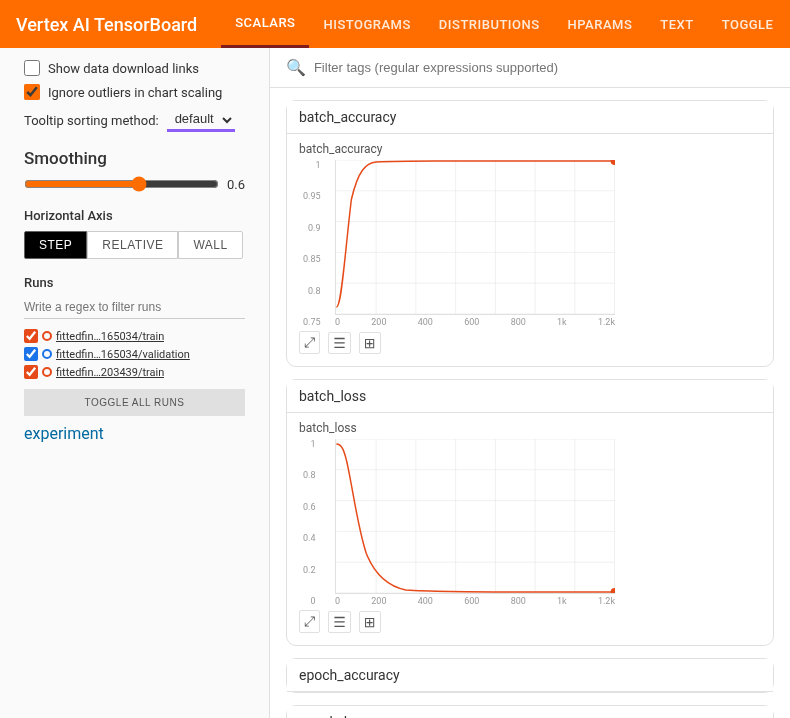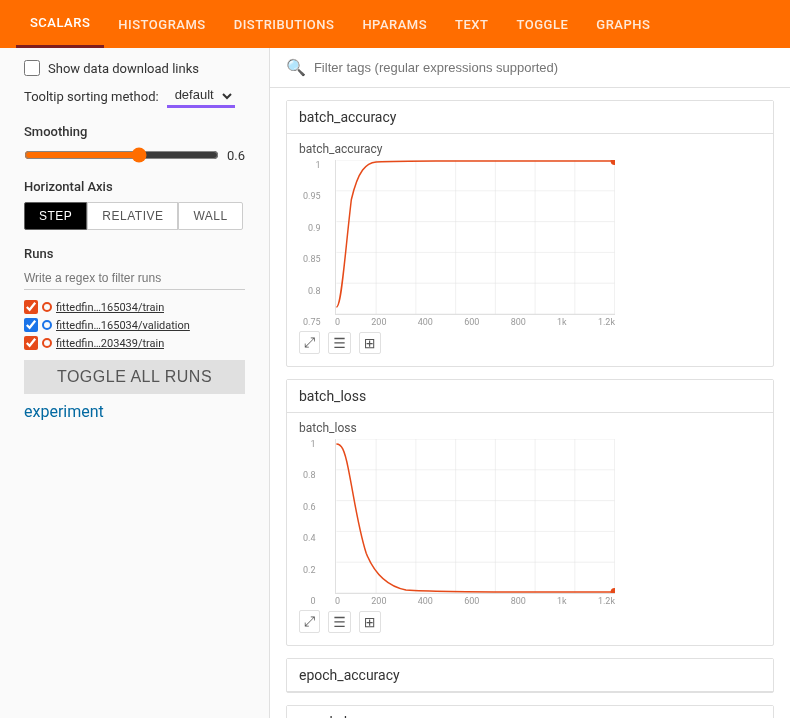--- a/index.html
+++ b/index.html
@@ -80,21 +80,21 @@
     .tooltip-select {
       border: none;
       border-bottom: 3px solid #8b5cf6;
       background: transparent;
       font-size: 13px;
       padding: 2px 4px;
       cursor: pointer;
       color: #333;
     }
     .section-label {
-      font-size: 13px;
+      font-size: 17px;
       font-weight: 500;
       color: #333;
       margin-bottom: 8px;
     }
     .smoothing-row {
       display: flex;
       align-items: center;
       gap: 8px;
       margin-bottom: 16px;
     }
@@ -157,21 +157,21 @@
       border: 2px solid #e64a19;
       flex-shrink: 0;
     }
     .run-dot.blue { border-color: #1a73e8; }
     .run-text { font-size: 11px; color: #333; overflow: hidden; text-overflow: ellipsis; white-space: nowrap; text-decoration: underline; }
     .toggle-all-btn {
       width: 100%;
       padding: 8px;
       background: #e0e0e0;
       border: none;
-      font-size: 16px;
+      font-size: 10px;
       font-weight: 500;
       letter-spacing: 0.5px;
       color: #555;
       cursor: pointer;
       text-transform: uppercase;
       margin-bottom: 8px;
     }
     .experiment-label { font-size: 16px; color: #0369a1; }
 
     
@@ -193,21 +193,21 @@
       outline: none;
       font-size: 13px;
       color: #666;
       width: 100%;
       background: transparent;
     }
 
     .section-card {
       border: 1px solid #e0e0e0;
       margin: 12px 16px;
-      border-radius: 2px;
+      border-radius: 10px;
     }
     .section-header {
       padding: 8px 12px;
       font-size: 14px;
       font-weight: 400;
       color: #333;
       border-bottom: 1px solid #e0e0e0;
       background: #fff;
     }
     .chart-container {
@@ -273,40 +273,45 @@
       stroke-width: 1.5;
     }
     .end-dot {
       fill: #e64a19;
     }
   </style>
 </head>
 <body>
 
 <div class="top-nav">
+  <div class="brand">Vertex AI TensorBoard</div>
   <div class="nav-items">
     <div class="nav-item active">SCALARS</div>
     <div class="nav-item">HISTOGRAMS</div>
     <div class="nav-item">DISTRIBUTIONS</div>
     <div class="nav-item">HPARAMS</div>
     <div class="nav-item">TEXT</div>
     <div class="nav-item">TOGGLE</div>
     <div class="nav-item">GRAPHS</div>
 
   </div>
 </div>
 
 <div class="layout">
 
   <div class="sidebar">
 
     <div class="sidebar-section">
       <div class="checkbox-row">
         <input type="checkbox" style="">
         <label>Show data download links</label>
+      </div>
+      <div class="checkbox-row">
+        <input type="checkbox" checked="" style="">
+        <label>Ignore outliers in chart scaling</label>
       </div>
       <div class="tooltip-row">
         <span>Tooltip sorting method:</span>
         <select class="tooltip-select">
           <option>default</option>
         </select>
       </div>
     </div>
 
     <div class="sidebar-section">

